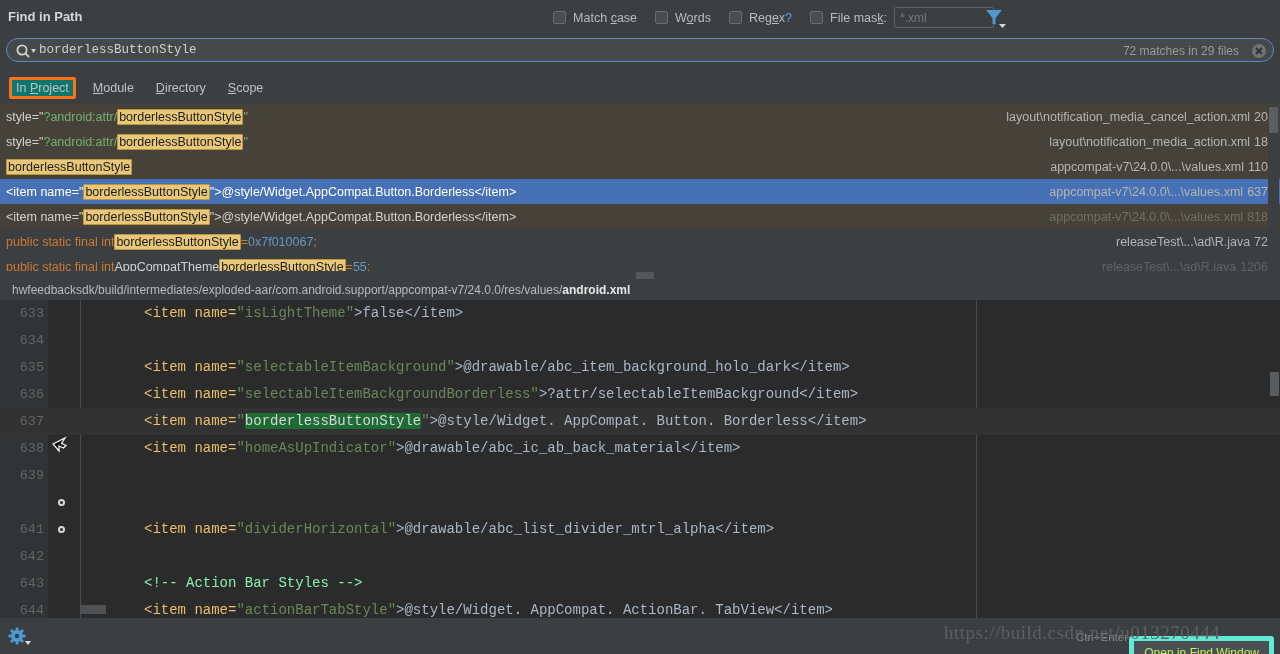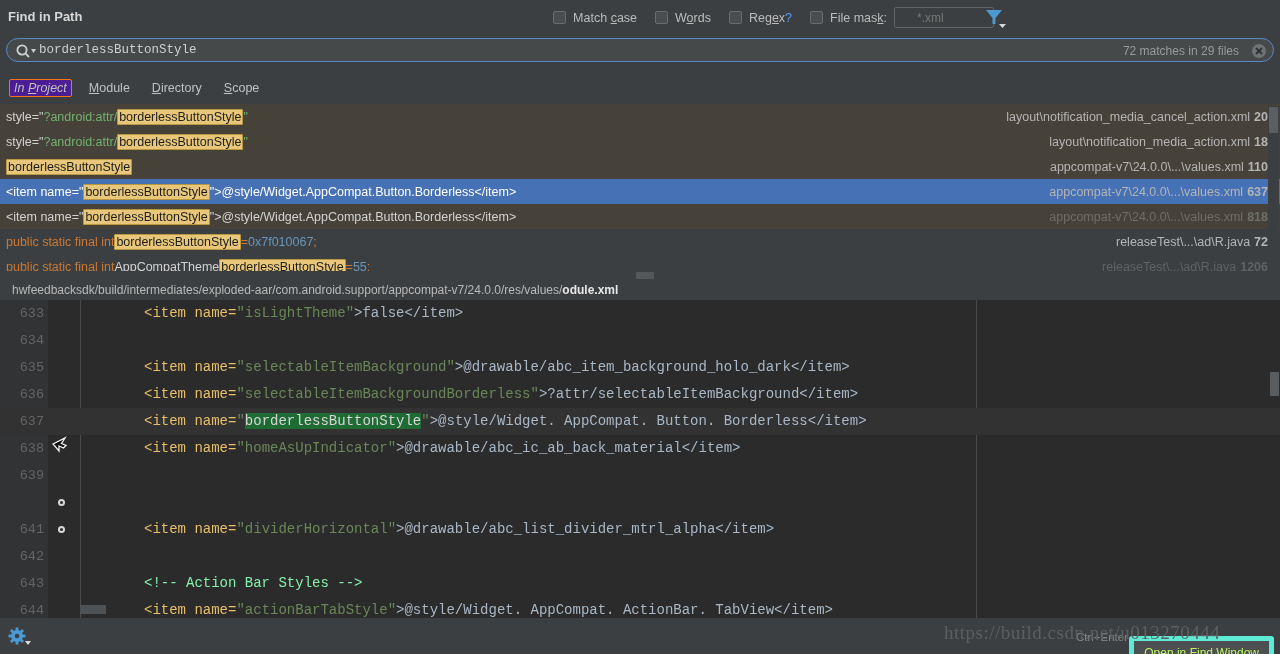--- a/index.html
+++ b/index.html
@@ -25,21 +25,21 @@
   .cb {
     width: 13px; height: 13px; background: #4a4d4f;
     border: 1px solid #6a6d6f; border-radius: 2px; display: inline-block;
   }
   .opt-label { font-size: 12.5px; color: #bbbbbb; white-space: nowrap; }
   .opt-label u { text-decoration: underline; }
   .qmark { color: #589df6; }
   .mask-box {
     width: 100px; height: 21px; background: #3c3f41;
     border: 1px solid #5e6264; border-radius: 2px;
-    font-size: 12px; color: #787878; padding: 2px 22px; line-height: 17px;
+    font-size: 12px; color: #787878; padding: 2px 5px; line-height: 17px;
   }
   .filter-icon { position: absolute; right: 4px; top: 6px; width: 26px; height: 24px; }
 
   
   .searchbar {
     position: absolute; left: 6px; top: 38px; width: 1268px; height: 24px;
     background: #45494a; border: 1px solid #5c87c4; border-radius: 12px;
   }
   .mag { position: absolute; left: 8px; top: 4px; width: 22px; height: 16px; }
   .search-text {
@@ -49,21 +49,21 @@
   .match-count {
     position: absolute; right: 34px; top: 5px;
     font-size: 12px; color: #9a9a9a;
   }
   .clear-btn { position: absolute; right: 6px; top: 4px; width: 16px; height: 16px; }
 
   
   .scopes { position: absolute; left: 9px; top: 78px; height: 20px; display: flex; align-items: center; gap: 12px; }
   .scope { font-size: 12.5px; color: #c0c0c0; padding: 2px 5px; }
   .scope u { text-decoration: underline; }
-  .scope.sel { background: #4c1d95; border: 1px solid #f97316; border-radius: 2px; padding: 1px 4px; font-style: italic; }
+  .scope.sel { background: #0f766e; border: 3px solid #f97316; border-radius: 2px; padding: 1px 4px; }
 
   
   .results {
     position: absolute; left: 0; top: 104px; width: 1280px; height: 168px;
     background: #3c3f41; overflow: hidden;
   }
   .row {
     position: relative; height: 25px; width: 1280px;
     display: flex; align-items: center; white-space: nowrap; overflow: hidden;
   }
@@ -83,21 +83,21 @@
   .hl {
     background: #e8c77a; color: #1d1d1d; border: 1px solid #b8973f;
     padding: 0 1px; border-radius: 1px;
   }
   .txt-plain { color: #d2d2d2; }
   .txt-attr { color: #73b06f; }
   .txt-kw { color: #cc7832; }
   .txt-num { color: #6897bb; }
   .txt-white { color: #d2d2d2; }
   .row.sel .txt-plain, .row.sel .txt-white { color: #ffffff; }
-  .lineno-r { font-weight: bold; }
+  .lineno-r { font-weight: normal; }
 
   .list-vscroll {
     position: absolute; right: 1px; top: 106px; width: 11px; height: 164px; background: #3c3f41;
   }
   .list-vthumb {
     position: absolute; right: 2px; top: 107px; width: 9px; height: 26px;
     background: #5c5f61; border-radius: 1px;
   }
   .list-hscroll {
     position: absolute; left: 0; top: 271px; width: 1269px; height: 9px; background: #3c3f41;
@@ -326,21 +326,21 @@
           <span class="lineno-r">1206</span>
         </div>
       </div>
     </div>
   <div class="list-vscroll"></div>
   <div class="list-vthumb"></div>
   <div class="list-hscroll"></div>
   <div class="list-hthumb"></div>
 
   <div class="pathbar">
-    <div class="p"><span>hwfeedbacksdk/build/intermediates/exploded-aar/com.android.support/appcompat-v7/24.0.0/res/values/</span><b>odule.xml</b></div>
+    <div class="p"><span>hwfeedbacksdk/build/intermediates/exploded-aar/com.android.support/appcompat-v7/24.0.0/res/values/</span><b>android.xml</b></div>
   </div>
 
   <div class="code" id="code-preview">
     <div class="gutter"></div>
     <div class="gutter2"></div>
     <div class="gutter-line"></div>
     <div class="right-margin"></div>
   <div class="cline" style="top: 0px;">
         <span class="cnum">633</span>
         <span class="ctext"><span class="c-tag">&lt;item name=</span><span class="c-attrval">"isLightTheme"</span><span class="c-text">&gt;false&lt;/item&gt;</span></span>

